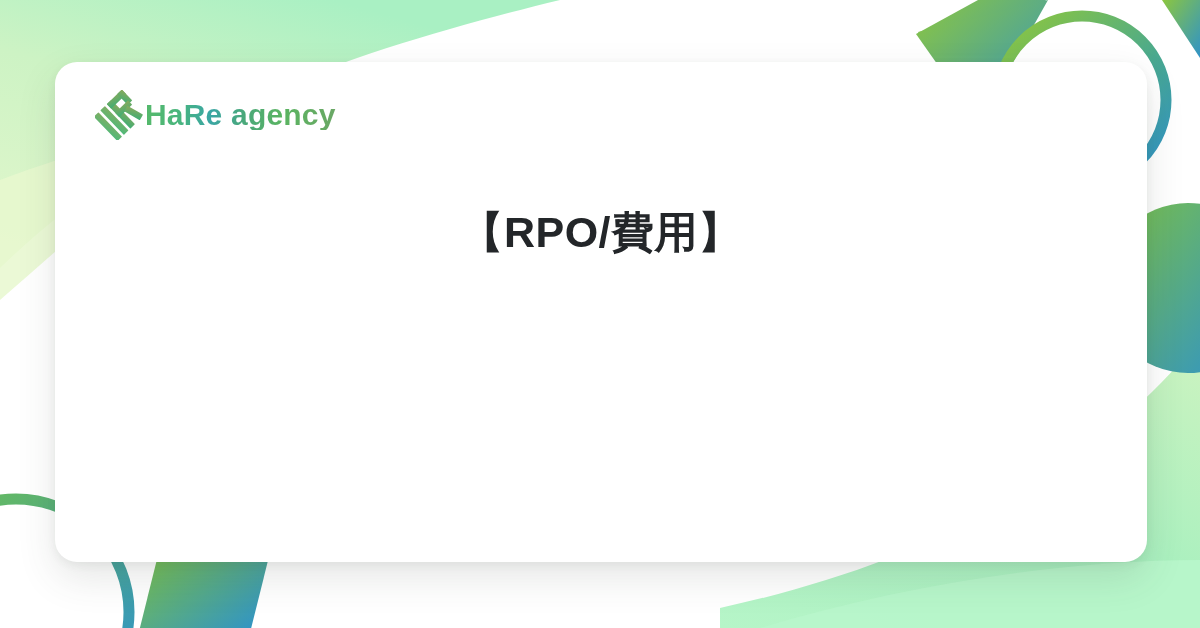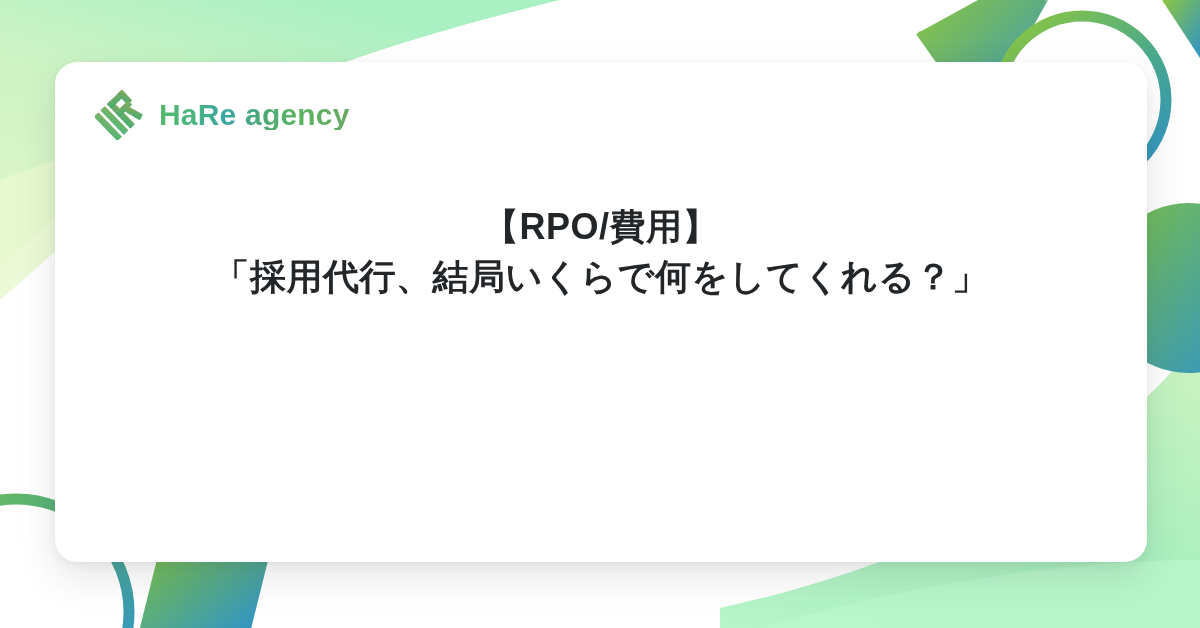--- a/index.html
+++ b/index.html
@@ -28,21 +28,21 @@
     border-radius:22px;
     box-shadow:0 16px 38px rgba(60,70,60,0.13),
                0 3px 10px rgba(60,70,60,0.07);
     z-index:5;
   }
 
   
   .logo-row {
     position:absolute;
     left:40px; top:28px;
-    display:flex; align-items:center; gap:14px;
+    display:flex; align-items:center; 
   }
   .logo-mark { width:50px; height:50px; display:block; flex:none; }
   .logo-word {
     font-size:30px;
     font-weight:700;
     letter-spacing:0.2px;
     line-height:1;
     background:linear-gradient(90deg,#56b96b 0%,#49b57e 18%,#3aa6a4 34%,#4aa87a 52%,#5ab461 72%,#6aa765 100%);
     -webkit-background-clip:text;
     background-clip:text;
@@ -52,21 +52,21 @@
   }
 
   
   .headline {
     position:absolute;
     left:0; right:0;
     top:140px;
     text-align:center;
     color:#232629;
     font-weight:700;
-    font-size:36px;
+    font-size:43px;
     line-height:1.40;
     letter-spacing:0.5px;
     padding:0 26px;
   }
   .headline .ln { display:block; white-space:nowrap; }
 </style>
 </head>
 <body>
 
 <div id="stage">
@@ -147,17 +147,16 @@
           <rect x="37.6" y="8" width="6.4" height="15" rx="0.6" fill="url(#lg2)"></rect>
           <rect x="23" y="20" width="18" height="6.0" rx="0.6" fill="url(#lg2)"></rect>
           <rect x="33" y="24" width="6.4" height="18" rx="0.6" transform="rotate(-16 36 33)" fill="url(#lg2)"></rect>
         </g>
       </svg>
       <span class="logo-word">HaRe agency</span>
     </div>
 
     <h1 class="headline">
       <span class="ln">【RPO/費用】</span>
-      <span class="ln">「採用代行、結局いくらで何をしてくれる？」</span>
     </h1>
 
   </div>
 </div>
 
 </body></html>

